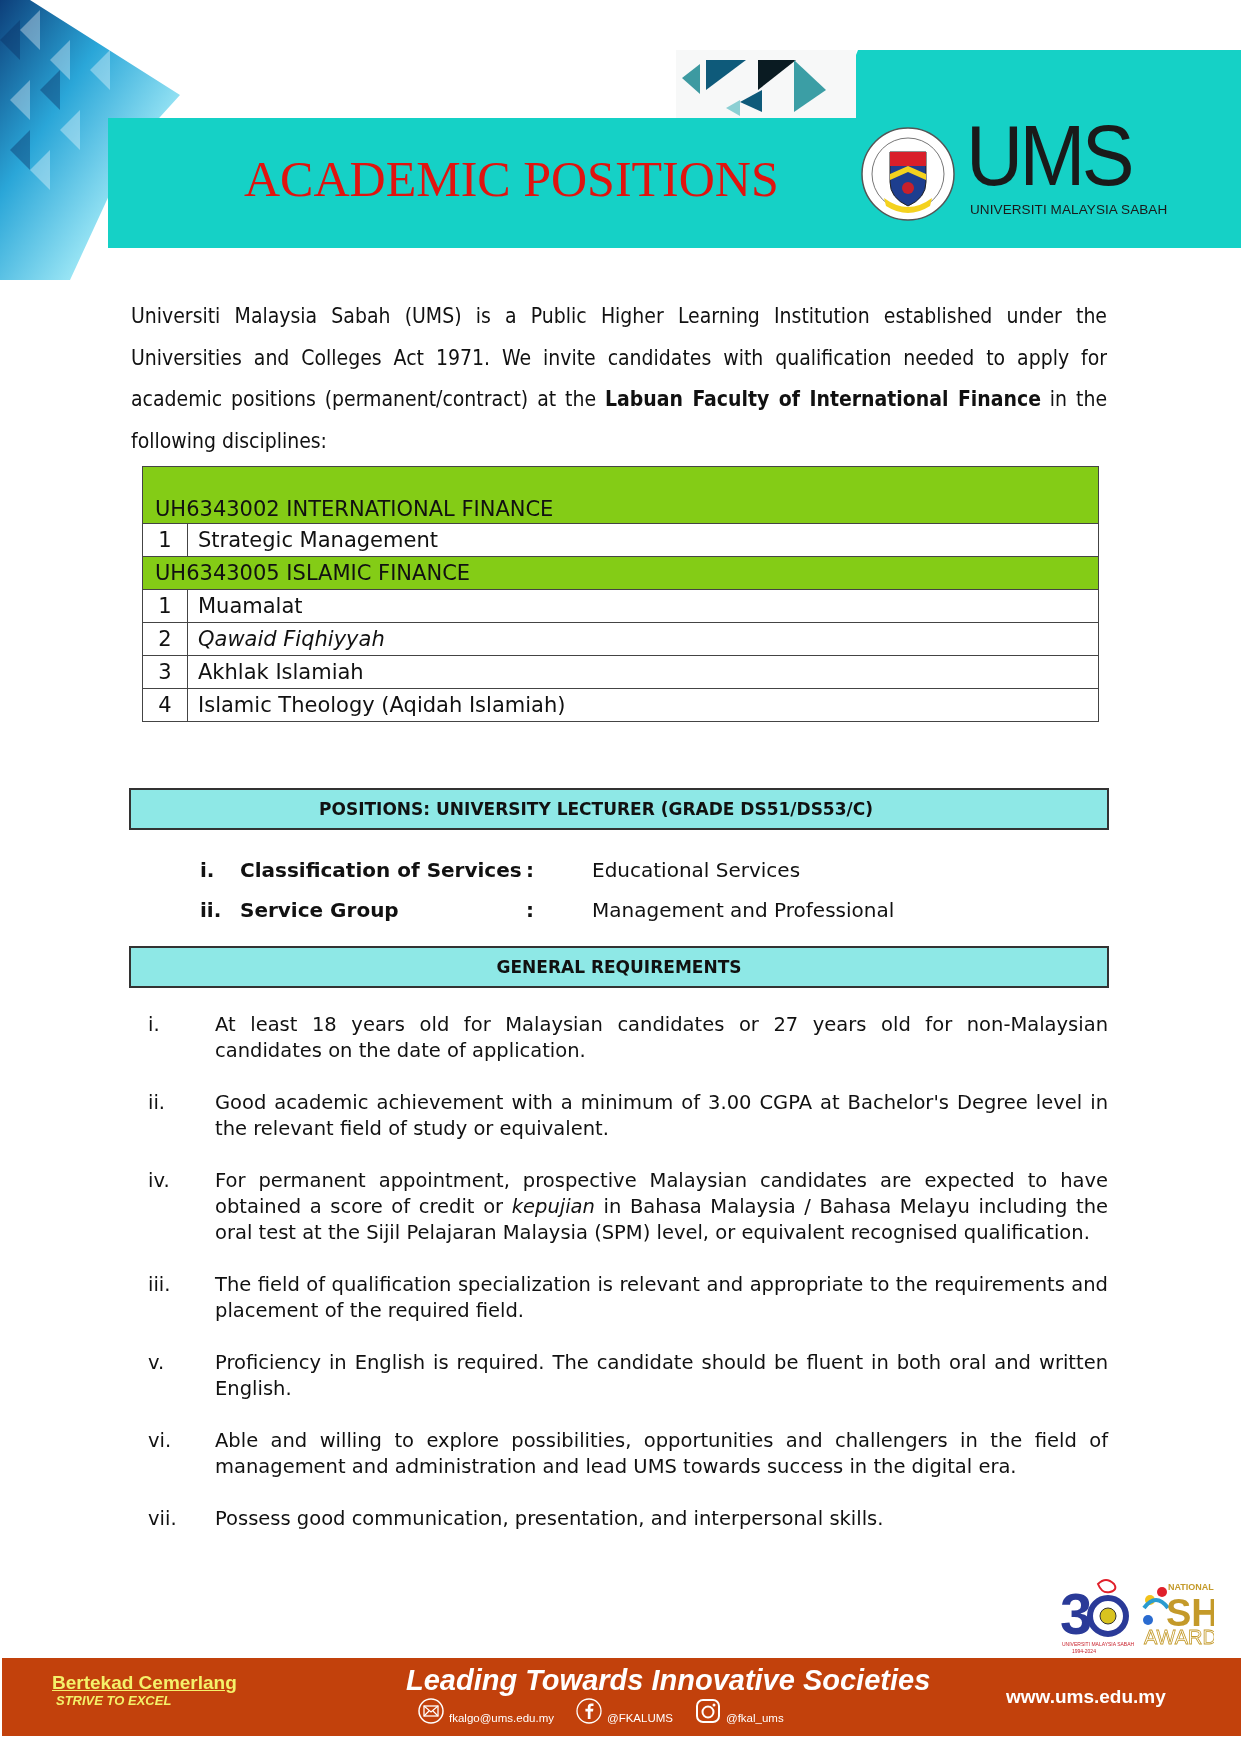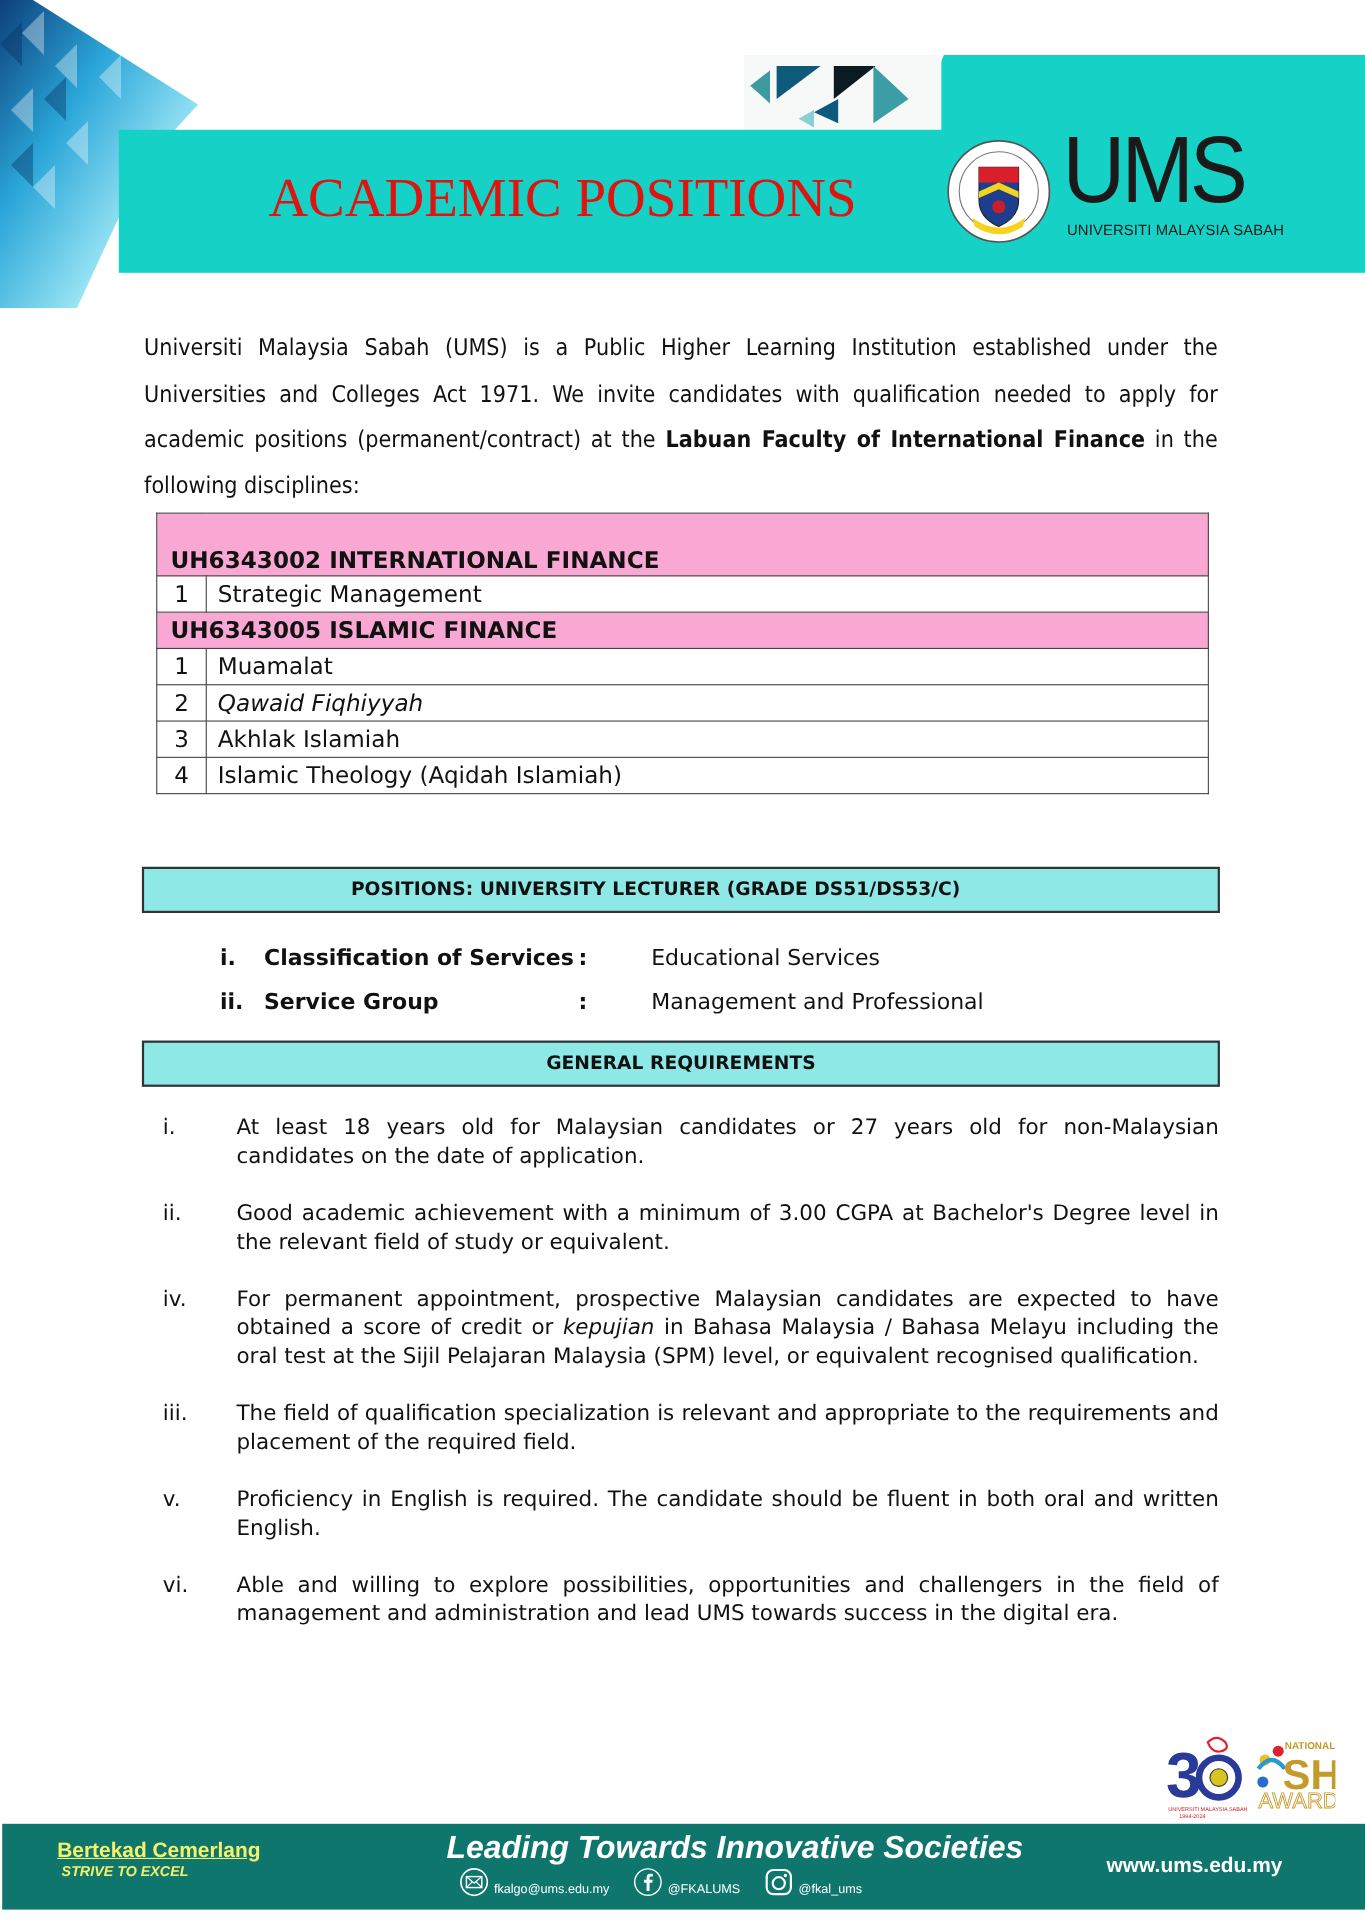--- a/index.html
+++ b/index.html
@@ -15,21 +15,21 @@
   .ums-word { position:absolute; left:966px; top:112px; font-family:"Liberation Sans", sans-serif; font-size:86px; color:#1a1a1a; letter-spacing:-4px; line-height:1; transform:scaleX(0.92); transform-origin:left top; }
   .ums-sub { position:absolute; left:970px; top:202px; font-family:"Liberation Sans", sans-serif; font-size:13.5px; color:#1a1a1a; letter-spacing:0.1px; }
 
   
   .intro { position:absolute; left:131px; top:296px; width:976px; font-size:21px; line-height:41.5px; text-align:justify; font-family:"DejaVu Sans Condensed","DejaVu Sans", sans-serif; }
   .intro b { font-weight:bold; }
 
   
   .disc-table { position:absolute; left:142px; top:466px; width:957px; border-collapse:collapse; font-size:21px; font-family:"DejaVu Sans", sans-serif; }
   .disc-table td { border:1.5px solid #444; padding:0 10px; height:32px; }
-  .disc-table tr.group td { background:#f9a8d4; font-weight:bold; height:32px; padding-left:12px; }
+  .disc-table tr.group td { background:#84cc16; font-weight:normal; height:32px; padding-left:12px; }
   .disc-table tr.group.first td { height:54px; vertical-align:bottom; padding-bottom:2px; }
   .disc-table td.num { width:44px; text-align:center; padding:0; }
   .disc-table td.italic { font-style:italic; }
 
   
   .sec-head { position:absolute; left:129px; width:980px; height:42px; background:#8ee8e6; border:2px solid #333; box-sizing:border-box; font-weight:bold; font-size:17px; display:flex; align-items:center; }
   .sec-head.positions { top:788px; padding-left:188px; }
   .sec-head.general { top:946px; justify-content:center; }
 
   
@@ -41,21 +41,21 @@
 
   
   .reqs { position:absolute; left:148px; top:1012px; width:960px; font-size:19.5px; line-height:26px; }
   .req { display:flex; margin-bottom:26px; }
   .req .rn { width:67px; flex-shrink:0; }
   .req .tx { flex:1; text-align:justify; }
   .req .tx i { font-style:italic; }
 
   
   .badges { position:absolute; left:1058px; top:1578px; width:156px; height:80px; }
-  .footer { position:absolute; left:2px; top:1658px; width:1239px; height:78px; background:#0f766e; }
+  .footer { position:absolute; left:2px; top:1658px; width:1239px; height:78px; background:#c2410c; }
   .f-left-top { position:absolute; left:50px; top:14px; color:#f4f16a; font-family:"Liberation Sans", sans-serif; font-weight:bold; font-size:19px; text-decoration:underline; }
   .f-left-sub { position:absolute; left:54px; top:35px; color:#f4f16a; font-family:"Liberation Sans", sans-serif; font-style:italic; font-weight:bold; font-size:13px; }
   .f-tag { position:absolute; left:404px; top:6px; color:#fff; font-family:"Liberation Sans", sans-serif; font-style:italic; font-weight:bold; font-size:29px; }
   .f-contacts { position:absolute; left:416px; top:40px; display:flex; align-items:center; color:#fff; font-family:"Liberation Sans", sans-serif; font-size:11.5px; }
   .f-contacts .ct { display:flex; align-items:flex-end; margin-right:22px; }
   .f-contacts svg { margin-right:5px; }
   .f-web { position:absolute; left:1004px; top:28px; color:#fff; font-family:"Liberation Sans", sans-serif; font-weight:bold; font-size:19px; }
 </style>
 </head>
 <body>
@@ -175,20 +175,24 @@
       <span class="rn">iii.</span>
       <span class="tx">The field of qualification specialization is relevant and appropriate to the requirements and placement of the required field.</span>
     </div>
   <div class="req">
       <span class="rn">v.</span>
       <span class="tx">Proficiency in English is required. The candidate should be fluent in both oral and written English.</span>
     </div>
   <div class="req">
       <span class="rn">vi.</span>
       <span class="tx">Able and willing to explore possibilities, opportunities and challengers in the field of management and administration and lead UMS towards success in the digital era.</span>
+    </div>
+  <div class="req">
+      <span class="rn">vii.</span>
+      <span class="tx">Possess good communication, presentation, and interpersonal skills.</span>
     </div>
 </div>
 
 <svg class="badges" viewBox="0 0 156 80">
   <g>
     <text x="2" y="56" font-family="Liberation Sans, sans-serif" font-weight="bold" font-size="58" fill="#2a3a98">3</text>
     <circle cx="50" cy="38" r="18" fill="none" stroke="#2a3a98" stroke-width="6"></circle>
     <circle cx="50" cy="38" r="8" fill="#d9c31e" stroke="#333" stroke-width="1"></circle>
     <path d="M40 6 q8 -8 16 0 q4 6 -4 8 q-8 2 -12 -8 z" fill="none" stroke="#e0202b" stroke-width="2"></path>
     <text x="4" y="68" font-family="Liberation Sans, sans-serif" font-size="5" fill="#c8202b">UNIVERSITI MALAYSIA SABAH</text>

